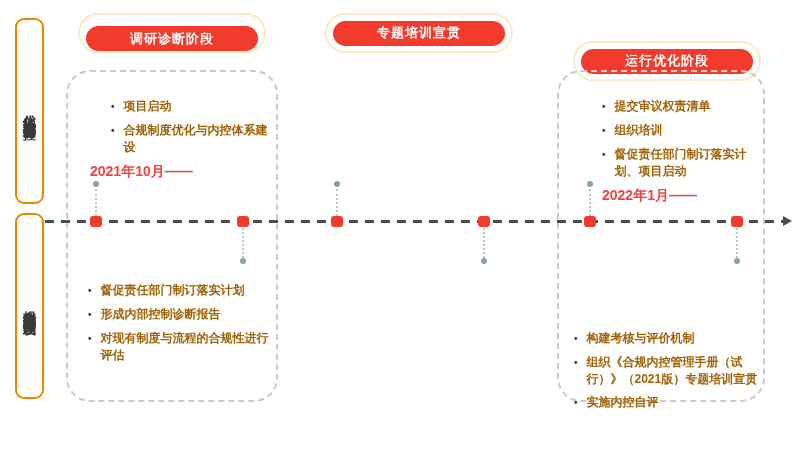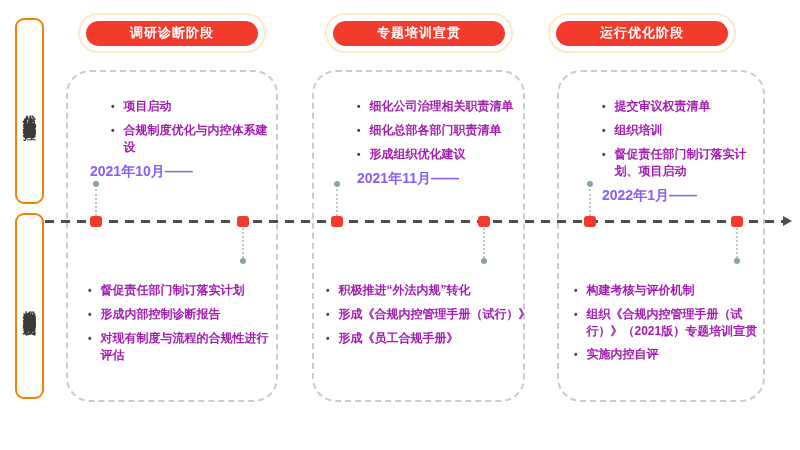--- a/index.html
+++ b/index.html
@@ -24,46 +24,46 @@
   .pill-outer {
     position:absolute; top:13px; width:188px; height:40px;
     border:2px solid #fcecc4; border-radius:22px; background:#fff;
     display:flex; align-items:center; justify-content:center;
   }
   .pill-inner {
     width:172px; height:25px; background:#f23b2c; border-radius:13px;
     color:#fff; font-size:13px; font-weight:700;
     display:flex; align-items:center; justify-content:center; letter-spacing:1px;
   }
-  .pill-outer.c1 { left:78px; } .pill-outer.c2 { left:325px; } .pill-outer.c3 { left:548px; }
+  .pill-outer.c1 { left:78px;align-items:flex-end; } .pill-outer.c2 { left:325px; } .pill-outer.c3 { left:573px;margin-top:28px; }
 
   
   .col {
     position:absolute; top:70px; height:332px;
     border:2px dashed #cbcbcb; border-radius:24px; background:transparent;
   }
   .col.c1 { left:66px; width:212px; }
   .col.c2 { left:312px; width:213px; }
   .col.c3 { left:557px; width:208px; }
 
   .top-list { padding:26px 2px 0 43px; }
   .item {
-    display:flex; font-size:12px; font-weight:700; color:#a21caf;
+    display:flex; font-size:12px; font-weight:700; color:#a16207;
     line-height:17px; margin-bottom:7px; text-align:left;
   }
   .item::before { content:"•"; font-size:10px; line-height:17px; margin-right:9px; color:#3e3e3e; flex:none; }
-  .date { font-size:14px; font-weight:700; color:#8b5cf6; margin-top:5px; white-space:nowrap; }
+  .date { font-size:14px; font-weight:700; color:#ef4444; margin-top:5px; white-space:nowrap; }
   .col.c1 .date { margin-left:-21px; }
 
   .bottom-list { position:absolute; left:0; right:0; top:210px; }
   .bottom-list .item { line-height:16.5px; margin-bottom:7px; }
   .col.c1 .bottom-list { padding:0 4px 0 20px; }
   .col.c2 .bottom-list { padding:0 0 0 12px; }
   .col.c2 .bottom-list .item { white-space:nowrap; }
-  .col.c3 .bottom-list { padding:0 4px 0 15px; }
+  .col.c3 .bottom-list { padding:0 4px 0 15px;margin-top:48px; }
 
   
   .timeline {
     position:absolute; left:45px; top:220px; width:738px; height:3px;
     background:repeating-linear-gradient(to right, #4d4d4d 0 9px, transparent 9px 16px);
   }
   .timeline-arrow {
     position:absolute; left:783px; top:216px; width:0; height:0;
     border-left:9px solid #4d4d4d; border-top:5.5px solid transparent; border-bottom:5.5px solid transparent;
   }
@@ -104,33 +104,20 @@
       <div class="item">合规制度优化与内控体系建设</div>
       <div class="date">2021年10月——</div>
     </div>
     <div class="bottom-list">
       <div class="item">督促责任部门制订落实计划</div>
       <div class="item">形成内部控制诊断报告</div>
       <div class="item">对现有制度与流程的合规性进行评估</div>
     </div>
   </div>
 
-  <div class="col c2">
-    <div class="top-list">
-      <div class="item">细化公司治理相关职责清单</div>
-      <div class="item">细化总部各部门职责清单</div>
-      <div class="item">形成组织优化建议</div>
-      <div class="date">2021年11月——</div>
-    </div>
-    <div class="bottom-list">
-      <div class="item">积极推进“外法内规”转化</div>
-      <div class="item">形成《合规内控管理手册（试行）》</div>
-      <div class="item">形成《员工合规手册》</div>
-    </div>
-  </div>
 
   <div class="col c3">
     <div class="top-list">
       <div class="item">提交审议权责清单</div>
       <div class="item">组织培训</div>
       <div class="item">督促责任部门制订落实计划、项目启动</div>
       <div class="date">2022年1月——</div>
     </div>
     <div class="bottom-list">
       <div class="item">构建考核与评价机制</div>

